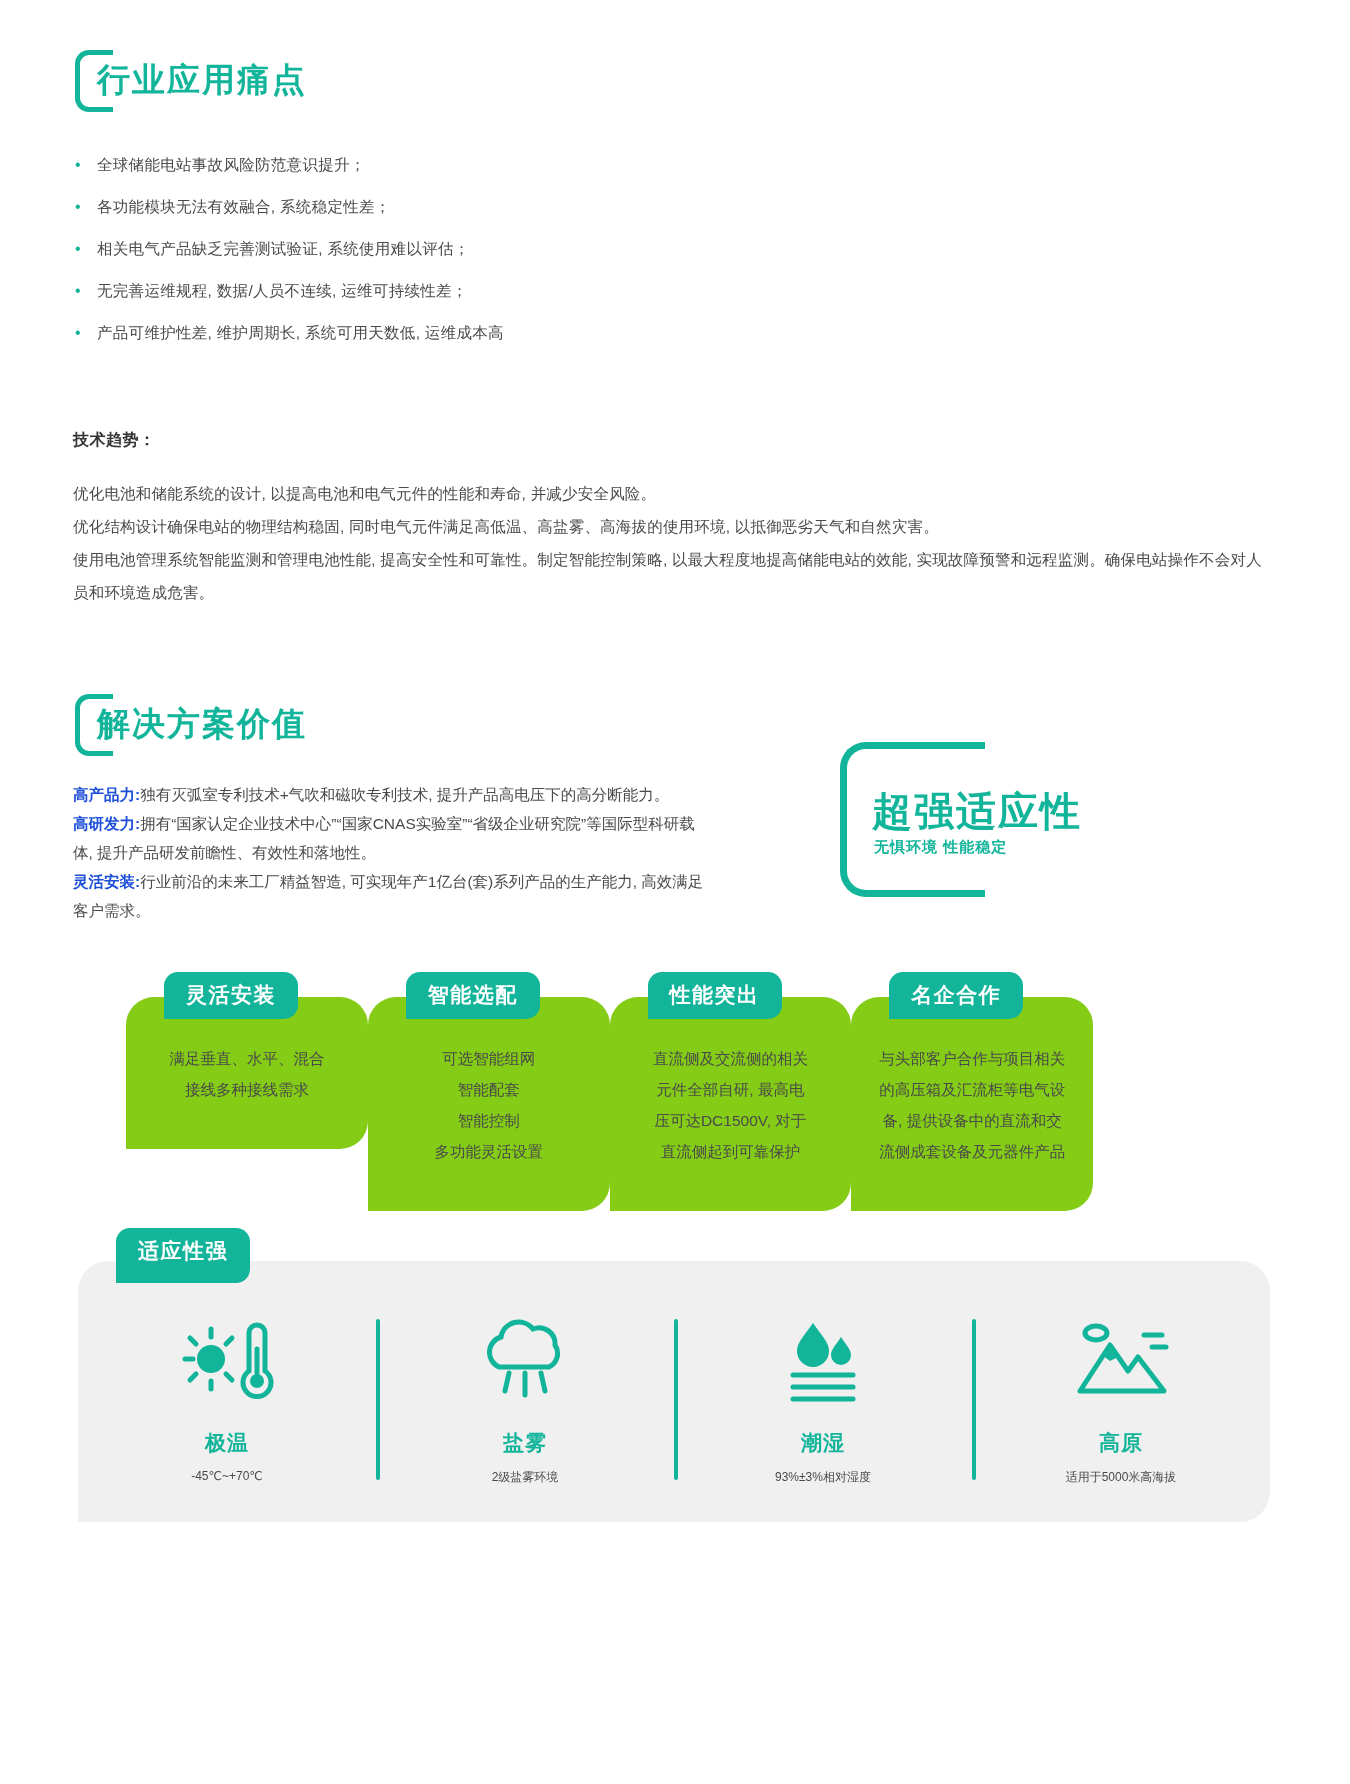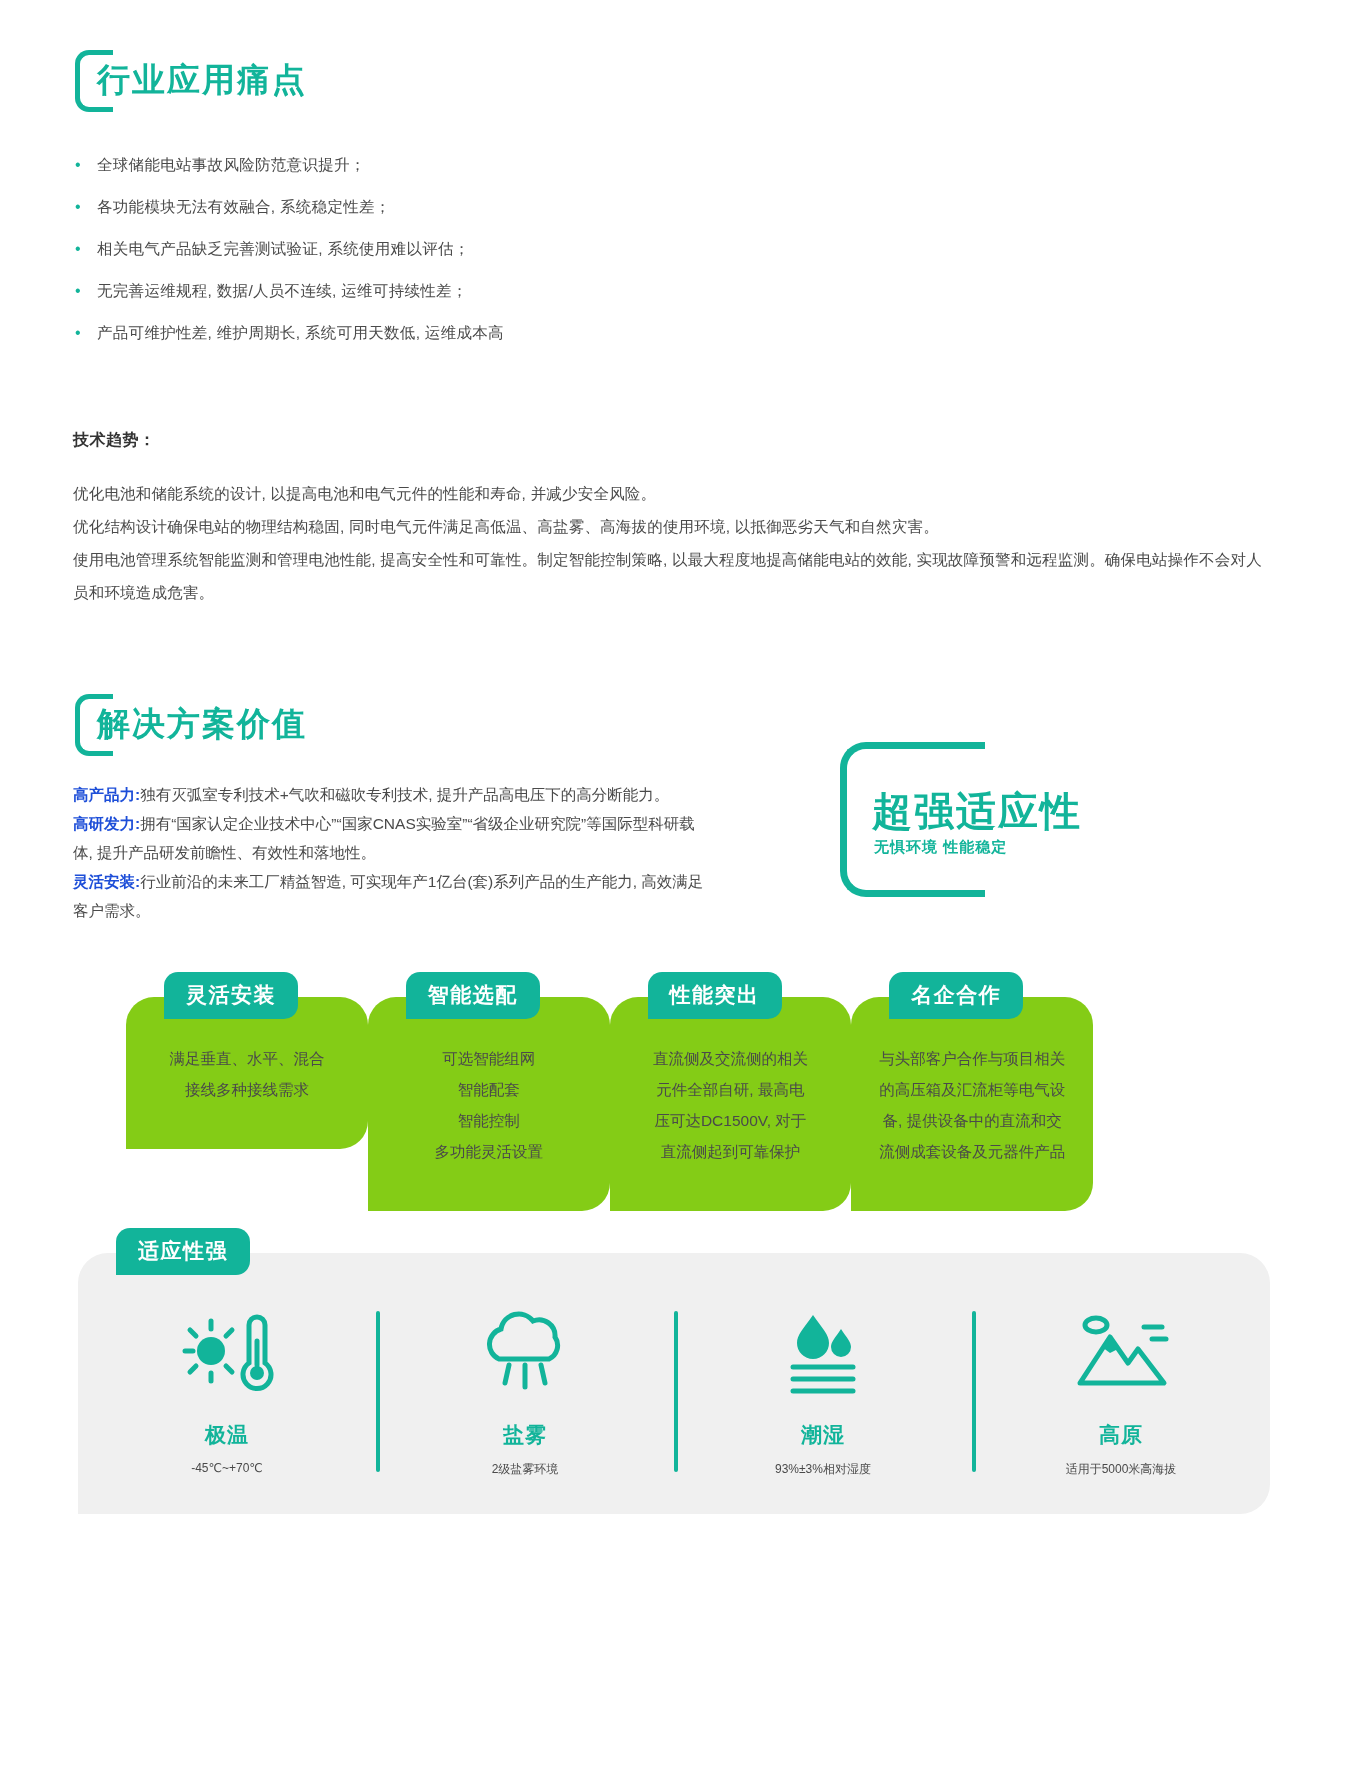--- a/index.html
+++ b/index.html
@@ -210,21 +210,21 @@
   }
   .adapt-tag {
     position: relative;
     z-index: 2;
     display: inline-block;
     background: #12b49a;
     color: #ffffff;
     font-size: 21px;
     font-weight: bold;
     letter-spacing: 1.5px;
-    padding: 9px 22px 10px 22px;
+    padding: 9px 22px 18px 22px;
     border-radius: 14px 14px 14px 0;
     margin-left: 38px;
   }
   .adapt-body {
     margin-top: -22px;
     background: #f0f0f0;
     border-radius: 30px 30px 30px 0;
     padding: 52px 0 36px 0;
     display: flex;
     align-items: stretch;

